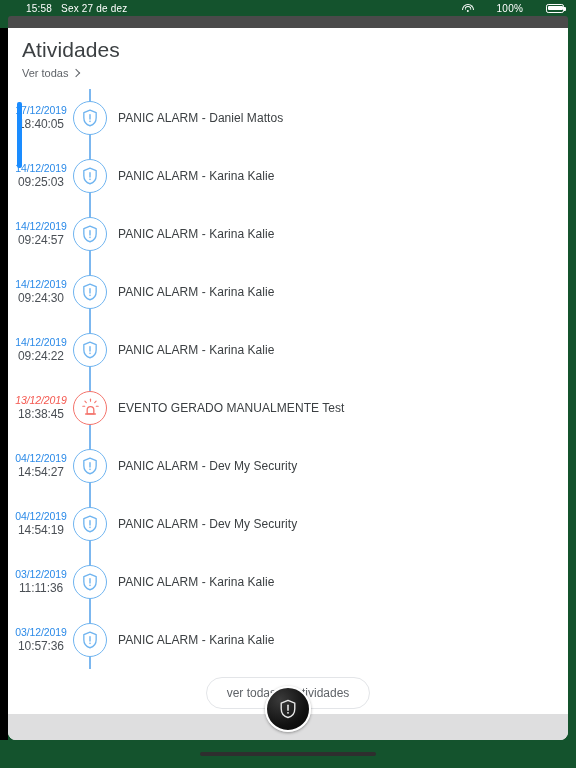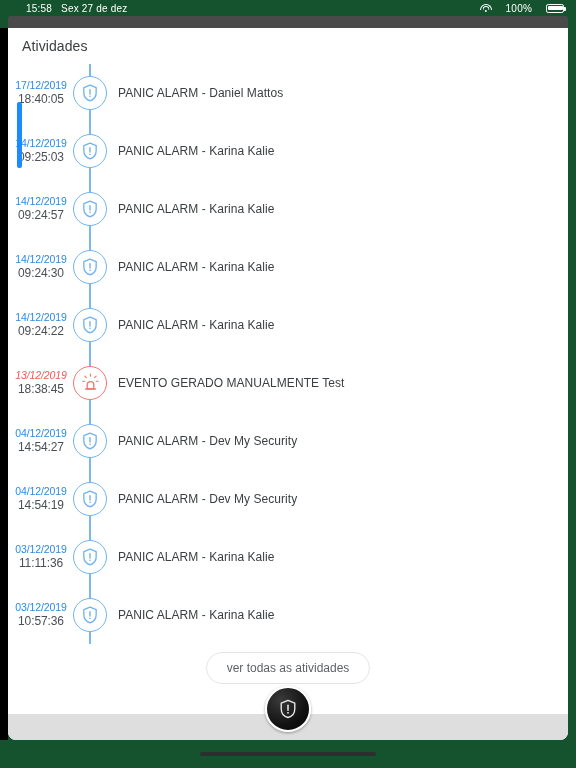--- a/index.html
+++ b/index.html
@@ -11,21 +11,21 @@
   }
 
   
   .device { position: relative; width: 576px; height: 768px; background: #14532d; }
 
   .statusbar {
     position: absolute; top: 0; left: 0; width: 576px; height: 16px;
     display: flex; align-items: center; color: #ffffff; font-size: 10px;
   }
   .sb-left { display: flex; align-items: center; gap: 9px; margin-left: 26px; }
-  .sb-right { display: flex; align-items: center; gap: 14px; position: absolute; right: 12px; }
+  .sb-right { display: flex; align-items: center; gap: 23px; position: absolute; right: 12px; }
   .sb-time { font-size: 10px; letter-spacing: .2px; }
   .sb-date { font-size: 10px; letter-spacing: .2px; text-align: right; }
   .sb-pct { font-size: 10px; letter-spacing: .2px; }
 
   .wifi-icon { width: 12px; height: 9px; position: relative; display: inline-block; }
   .wifi-icon i {
     position: absolute; border: 1.2px solid #fff; border-bottom: none;
     border-radius: 50% 50% 0 0 / 100% 100% 0 0; left: 50%; transform: translateX(-50%);
   }
   .wifi-icon i.a { width: 12px; height: 6px; top: 0; }
@@ -51,21 +51,21 @@
   
   .gutter { position: absolute; top: 28px; left: 0; width: 8px; height: 712px; background: #000; }
   .scroll-track { position: absolute; left: 8px; top: 28px; width: 6px; height: 712px; background: transparent; }
   .scroll-thumb {
     position: absolute; left: 9px; top: 74px; width: 5px; height: 66px;
     background: #1a8cff; border-radius: 2px;
   }
 
   
   .header { padding: 10px 0 0 14px; }
-  .page-title { font-size: 14px; color: #3c4043; font-weight: 400; letter-spacing: .1px; }
+  .page-title { font-size: 21px; color: #3c4043; font-weight: 400; letter-spacing: .1px; }
   .see-all { display: flex; align-items: center; gap: 5px; margin-top: 5px; }
   .see-all-label { font-size: 11px; color: #5f6368; }
   .chev { width: 6px; height: 6px; border-right: 1.3px solid #5f6368; border-top: 1.3px solid #5f6368; transform: rotate(45deg); }
 
   
   .timeline { position: relative; margin-top: 10px; }
   .tl-line {
     position: absolute; left: 81px; top: 0; width: 2px; bottom: 0;
     background: #7cb7ef;
   }
@@ -137,20 +137,24 @@
           <i></i>
         </span>
     </div>
   </div>
 
   <div class="chrome-bar"></div>
 
   <div class="app">
     <div class="header">
       <div class="page-title">Atividades</div>
+      <div class="see-all">
+        <span class="see-all-label">Ver todas</span>
+        <span class="chev"></span>
+      </div>
     </div>
 
     <div class="timeline">
       <div class="tl-line"></div>
       <div id="rows">
           <div class="row">
             <div class="when">
               <div class="d">17/12/2019</div>
               <div class="t">18:40:05</div>
             </div>

